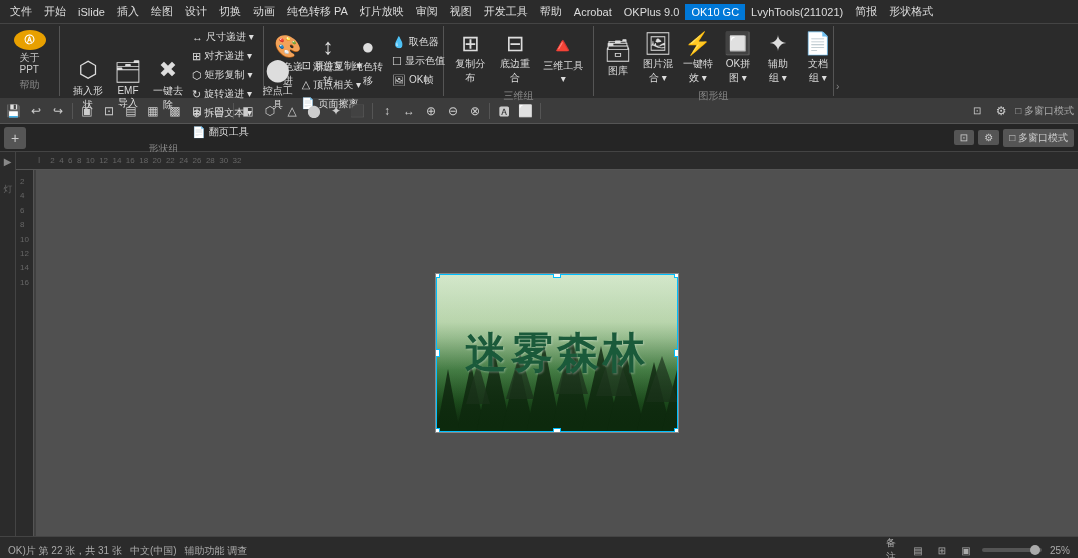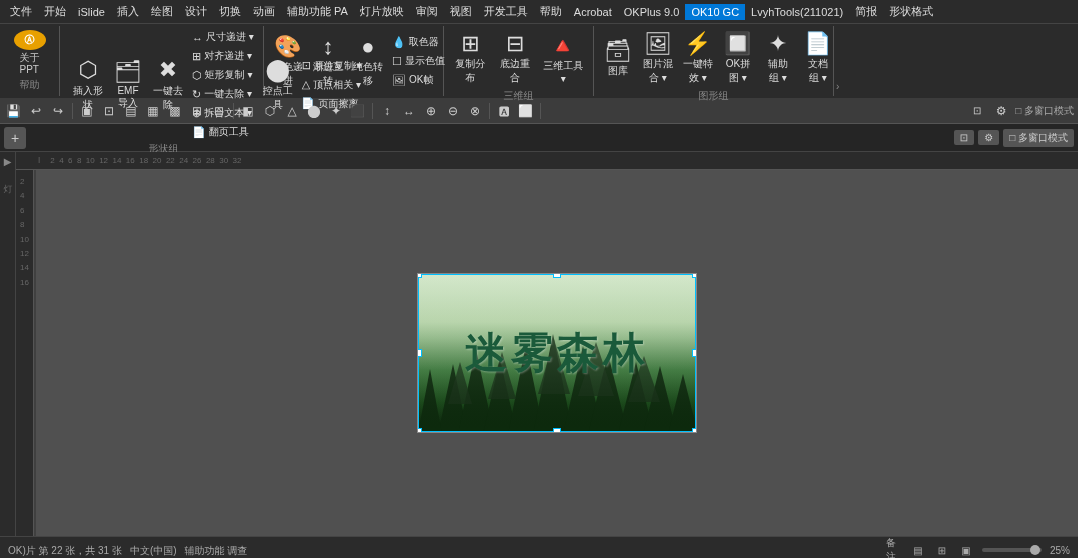--- a/index.html
+++ b/index.html
@@ -178,21 +178,21 @@
       bottom: 0;
       background: #505050;
       display: flex;
       align-items: center;
       justify-content: center;
     }
 
     
     .slide {
       position: relative;
-      width: 280px;
+      width: 244px;
       height: 160px;
       background: #fff;
       border: 1px solid #888;
       overflow: hidden;
     }
 
     
     .slide-bg {
       position: absolute;
       inset: 0;
@@ -362,21 +362,21 @@
 
 <div class="menu-bar">
   <span>文件</span>
   <span>开始</span>
   <span>iSlide</span>
   <span>插入</span>
   <span>绘图</span>
   <span>设计</span>
   <span>切换</span>
   <span>动画</span>
-  <span>辅助功能 PA</span>
+  <span>纯色转移 PA</span>
   <span>灯片放映</span>
   <span>审阅</span>
   <span>视图</span>
   <span>开发工具</span>
   <span>帮助</span>
   <span>Acrobat</span>
   <span>OKPlus 9.0</span>
   <span class="active-menu">OK10 GC</span>
   <span>LvyhTools(211021)</span>
   <span>简报</span>
@@ -418,21 +418,21 @@
           <div class="sm-btn">
               <span class="sm-icon">⊞</span>
               <span>对齐递进 ▾</span>
             </div>
           <div class="sm-btn">
               <span class="sm-icon">⬡</span>
               <span>矩形复制 ▾</span>
             </div>
           <div class="sm-btn">
               <span class="sm-icon">↻</span>
-              <span>一键去除 ▾</span>
+              <span>旋转递进 ▾</span>
             </div>
           <div class="sm-btn">
               <span class="sm-icon">⊕</span>
               <span>拆合文本 ▾</span>
             </div>
           <div class="sm-btn">
               <span class="sm-icon">📄</span>
               <span>翻页工具</span>
             </div>
         </div>

